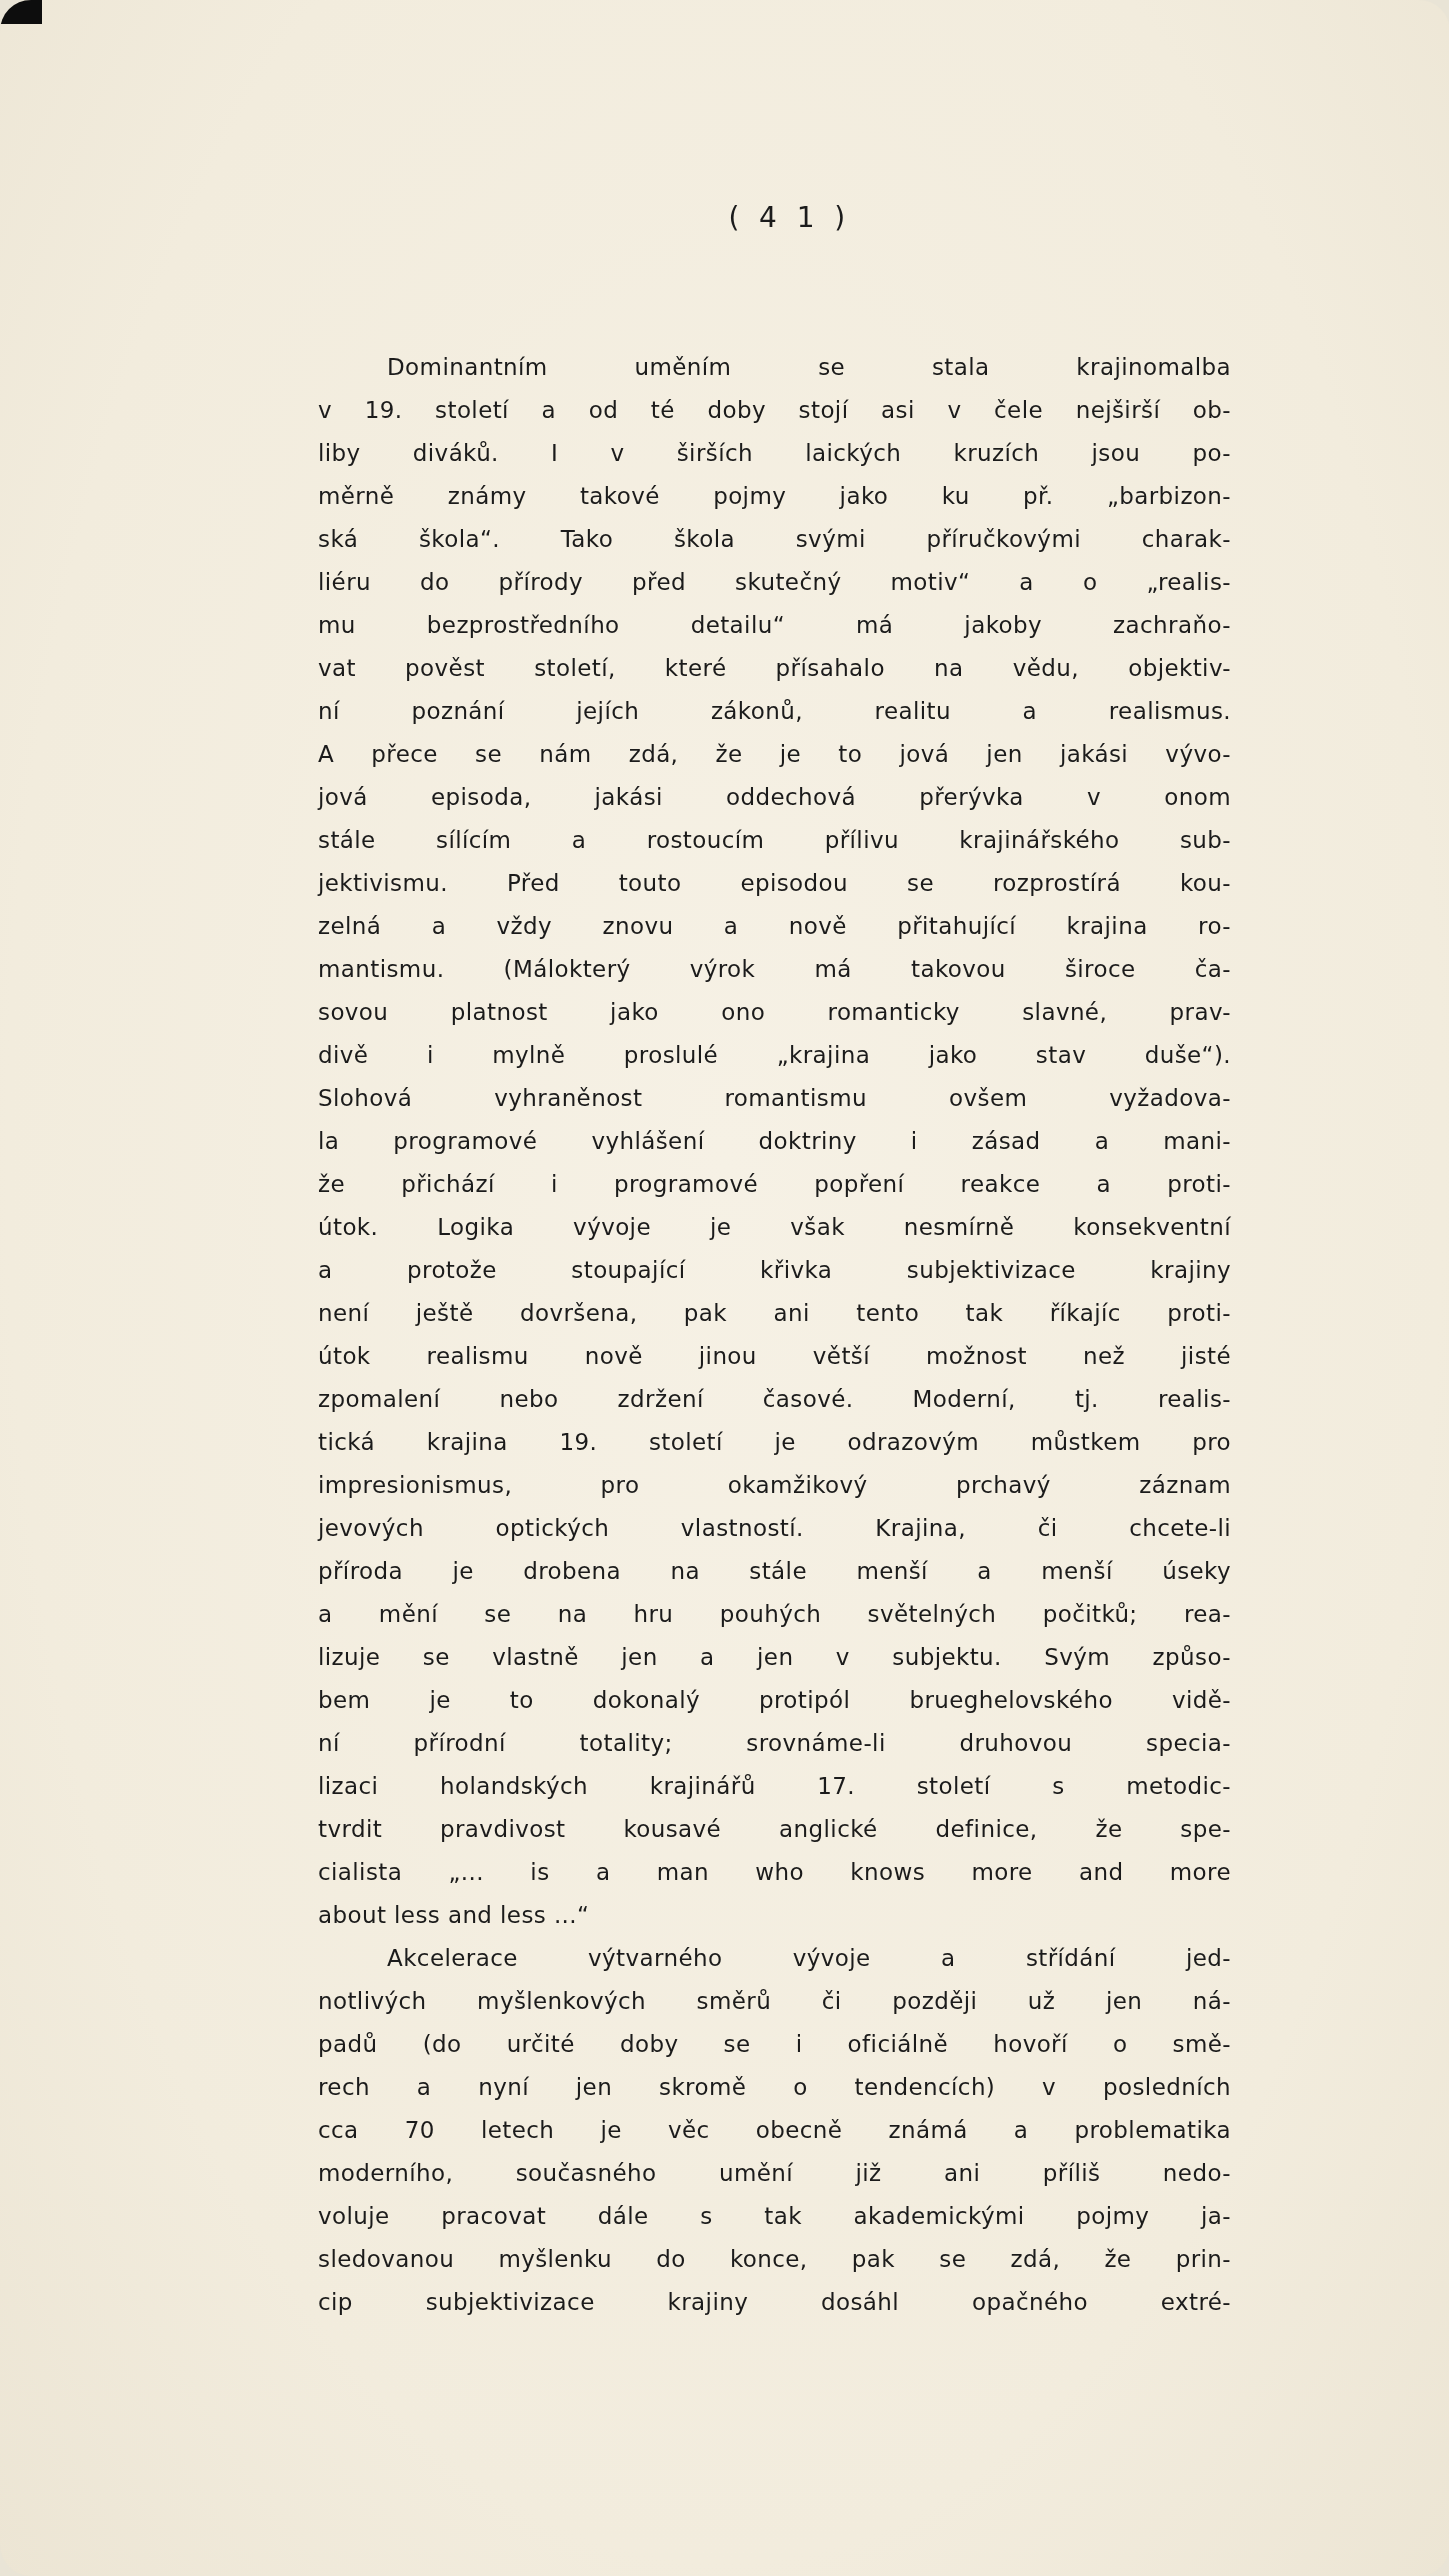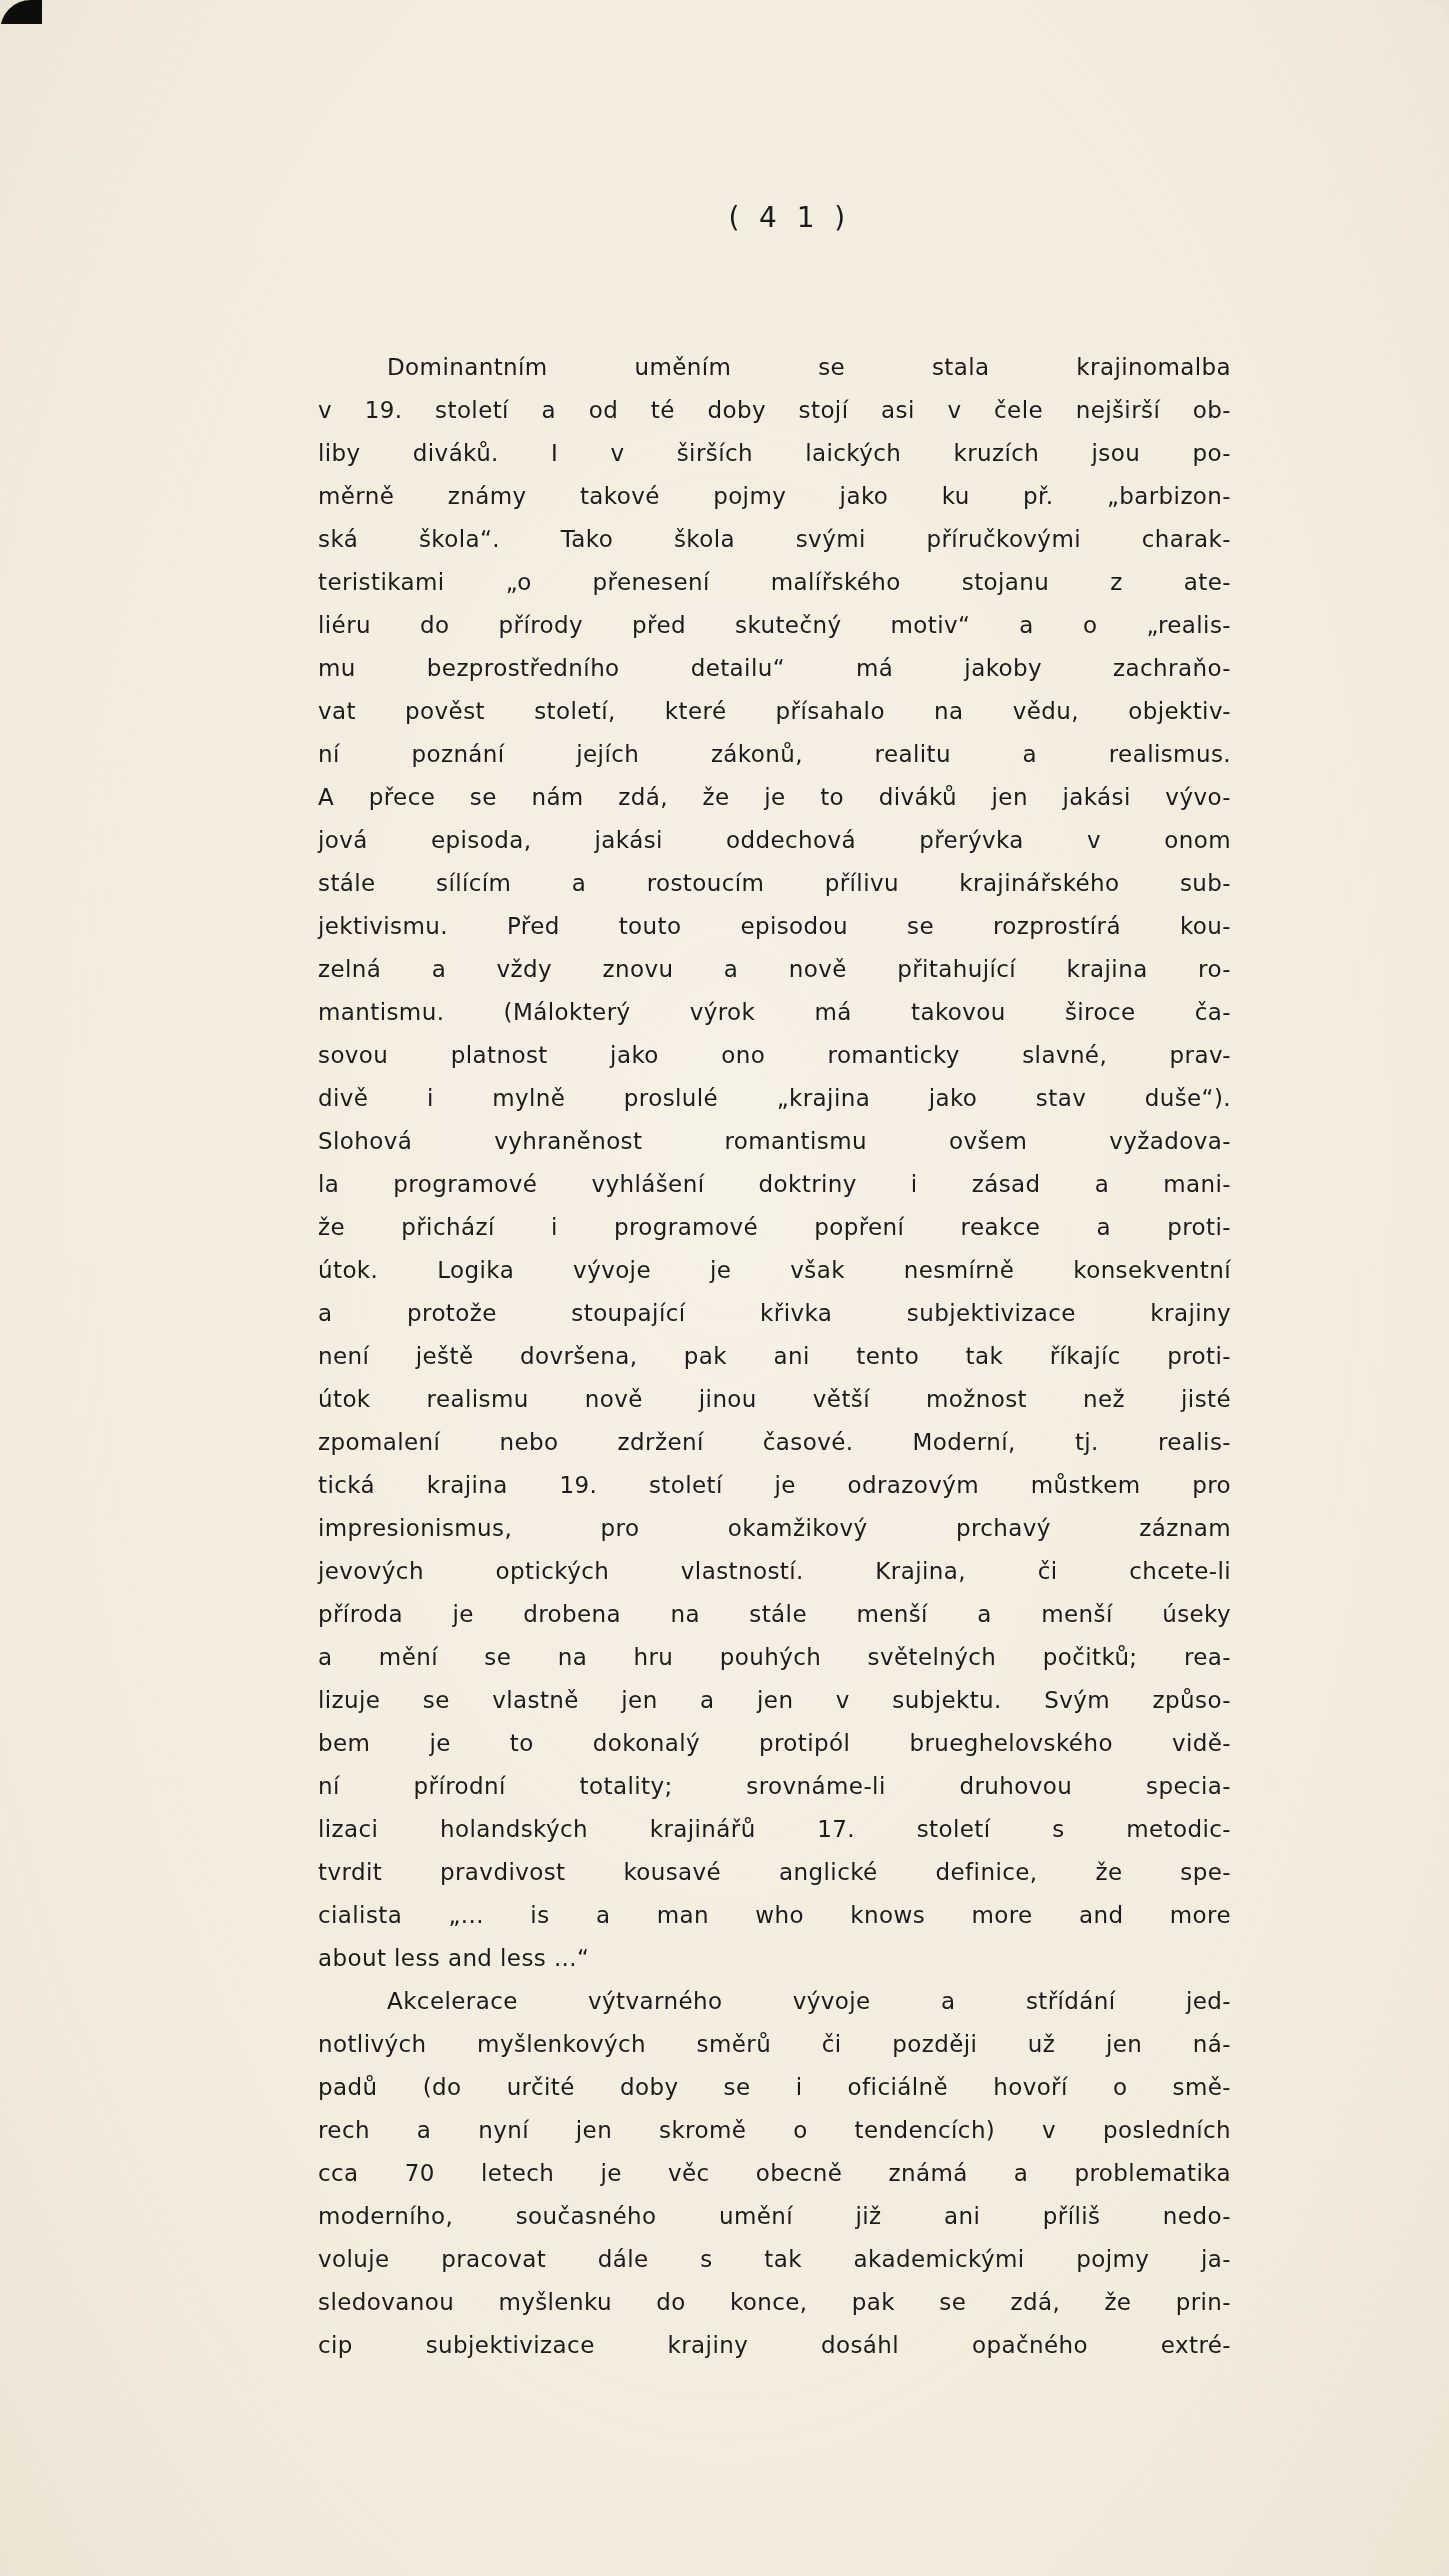--- a/index.html
+++ b/index.html
@@ -68,26 +68,25 @@
 <div class="page" style="color: rgb(27, 27, 27); border-radius: 31px;">
   <div class="scan-artifact-corner"></div>
   <div class="page-number">( 4 1 )</div>
   <div class="text-column">
       <div class="paragraph">
         <div class="line indent">Dominantním uměním se stala krajinomalba</div>
         <div class="line">v 19. století a od té doby stojí asi v čele nejširší ob-</div>
         <div class="line">liby diváků. I v širších laických kruzích jsou po-</div>
         <div class="line">měrně známy takové pojmy jako ku př. „barbizon-</div>
         <div class="line">ská škola“. Tako škola svými příručkovými charak-</div>
-        <div class="line">teristikami „o přenesení malířského stojanu z ate-</div>
         <div class="line">liéru do přírody před skutečný motiv“ a o „realis-</div>
         <div class="line">mu bezprostředního detailu“ má jakoby zachraňo-</div>
         <div class="line">vat pověst století, které přísahalo na vědu, objektiv-</div>
         <div class="line">ní poznání jejích zákonů, realitu a realismus.</div>
-        <div class="line">A přece se nám zdá, že je to diváků jen jakási vývo-</div>
+        <div class="line">A přece se nám zdá, že je to jová jen jakási vývo-</div>
         <div class="line">jová episoda, jakási oddechová přerývka v onom</div>
         <div class="line">stále sílícím a rostoucím přílivu krajinářského sub-</div>
         <div class="line">jektivismu. Před touto episodou se rozprostírá kou-</div>
         <div class="line">zelná a vždy znovu a nově přitahující krajina ro-</div>
         <div class="line">mantismu. (Málokterý výrok má takovou široce ča-</div>
         <div class="line">sovou platnost jako ono romanticky slavné, prav-</div>
         <div class="line">divě i mylně proslulé „krajina jako stav duše“).</div>
         <div class="line">Slohová vyhraněnost romantismu ovšem vyžadova-</div>
         <div class="line">la programové vyhlášení doktriny i zásad a mani-</div>
         <div class="line">že přichází i programové popření reakce a proti-</div>

